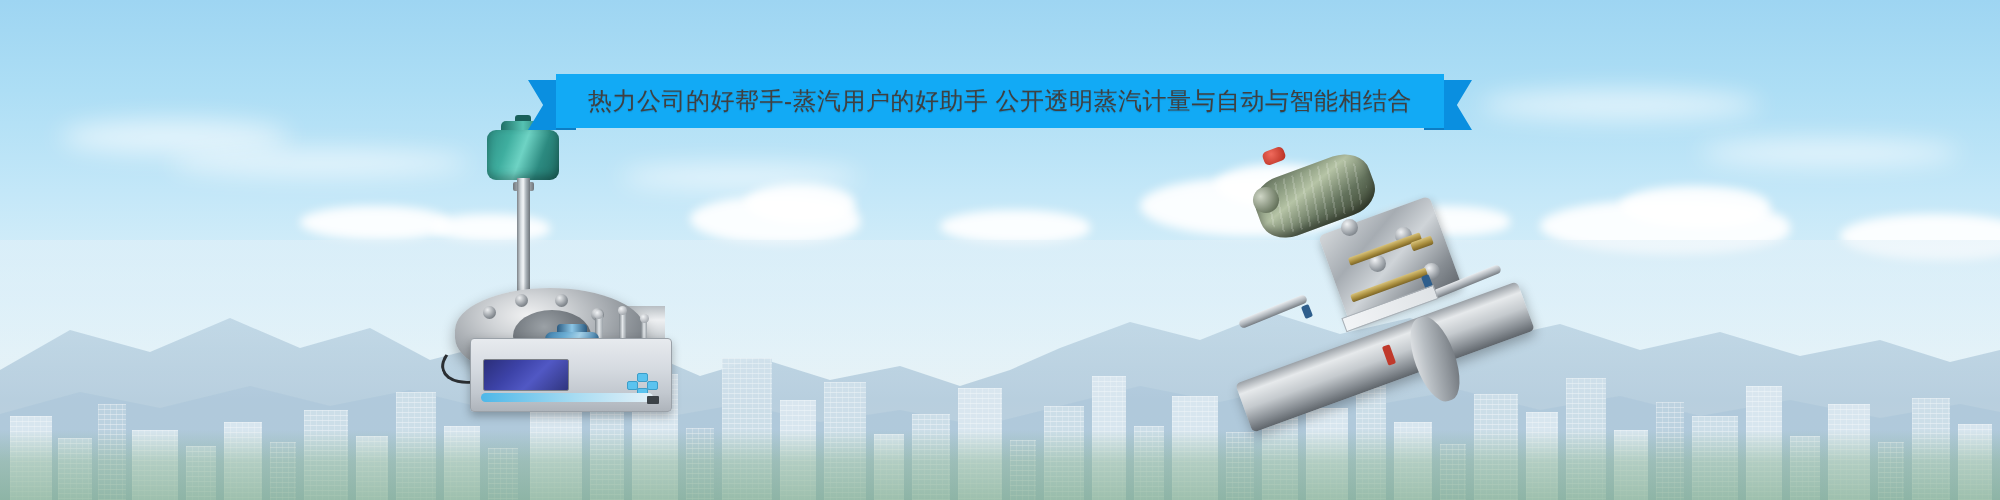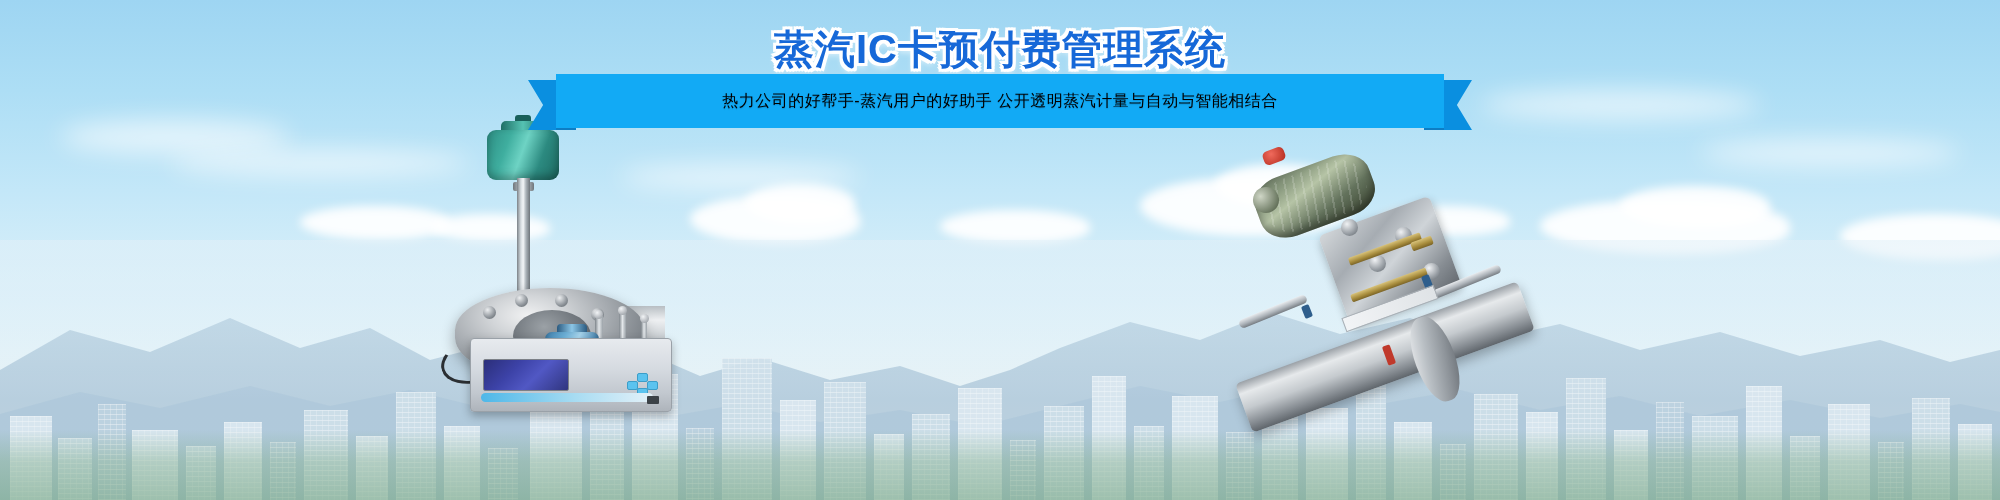--- a/index.html
+++ b/index.html
@@ -50,21 +50,21 @@
   .rb-tail{position:absolute;top:6px;width:42px;height:50px;background:#0a8fe0;}
   .rb-tail.left{left:528px;clip-path:polygon(0 0,100% 0,100% 100%,0 100%,36% 50%);}
   .rb-tail.right{right:528px;clip-path:polygon(0 0,100% 0,64% 50%,100% 100%,0 100%);}
   .rb-fold{position:absolute;width:20px;height:10px;background:#0d7dc4;top:46px;}
   .rb-fold.left{left:556px;clip-path:polygon(0 0,100% 0,100% 100%,0 100%);}
   .rb-fold.right{right:556px;}
   #rb-body{
     position:absolute;left:556px;right:556px;top:0;height:54px;background:#12aaf5;
     display:flex;align-items:center;justify-content:center;
   }
-  #rb-text{color:#000000;font-size:16px;letter-spacing:.5px;white-space:nowrap;
+  #rb-text{color:#404040;font-size:24px;letter-spacing:.5px;white-space:nowrap;
            text-shadow:0 1px 1px rgba(0,70,120,.25);}
 
   
   #flowmeter{position:absolute;left:455px;top:130px;width:190px;height:250px;z-index:30;}
   .fm-head{position:absolute;left:32px;top:0;width:72px;height:50px;border-radius:9px;
     background:linear-gradient(110deg,#2d8f84 0%,#3fae9f 28%,#6ed3c4 48%,#2c8a80 72%,#1d6b63 100%);
     box-shadow:inset 0 -4px 8px rgba(0,0,0,.3);}
   .fm-head-cap{position:absolute;left:46px;top:-9px;width:44px;height:14px;border-radius:5px;
     background:linear-gradient(90deg,#1f6f66,#55c2b2,#1f6f66);}
   .fm-head-btn{position:absolute;left:60px;top:-15px;width:16px;height:9px;border-radius:3px;background:#19605a;}
@@ -300,23 +300,20 @@
     <div class="tx-brass" style="left:104px;top:146px;width:80px;height:8px;transform:rotate(-20deg);"></div>
     <div class="tx-brass" style="left:166px;top:104px;width:22px;height:9px;transform:rotate(-20deg);"></div>
 
     <div class="tx-handle" style="left:-8px;top:172px;width:72px;transform:rotate(-22deg);"></div>
     <div class="tx-hring" style="left:58px;top:170px;transform:rotate(-22deg);"></div>
     <div class="tx-handle" style="left:186px;top:142px;width:72px;transform:rotate(-22deg);"></div>
     <div class="tx-hring" style="left:178px;top:140px;transform:rotate(-22deg);"></div>
     <div class="tx-label"></div>
   </div>
 
-  <div id="title-wrap">
-    <span id="main-title">蒸汽IC卡预付费管理系统</span>
-  </div>
 
   <div id="ribbon">
     <div class="rb-tail left"></div>
     <div class="rb-tail right"></div>
     <div class="rb-fold left"></div>
     <div class="rb-fold right"></div>
     <div id="rb-body">
       <span id="rb-text">热力公司的好帮手-蒸汽用户的好助手 公开透明蒸汽计量与自动与智能相结合</span>
     </div>
   </div>

